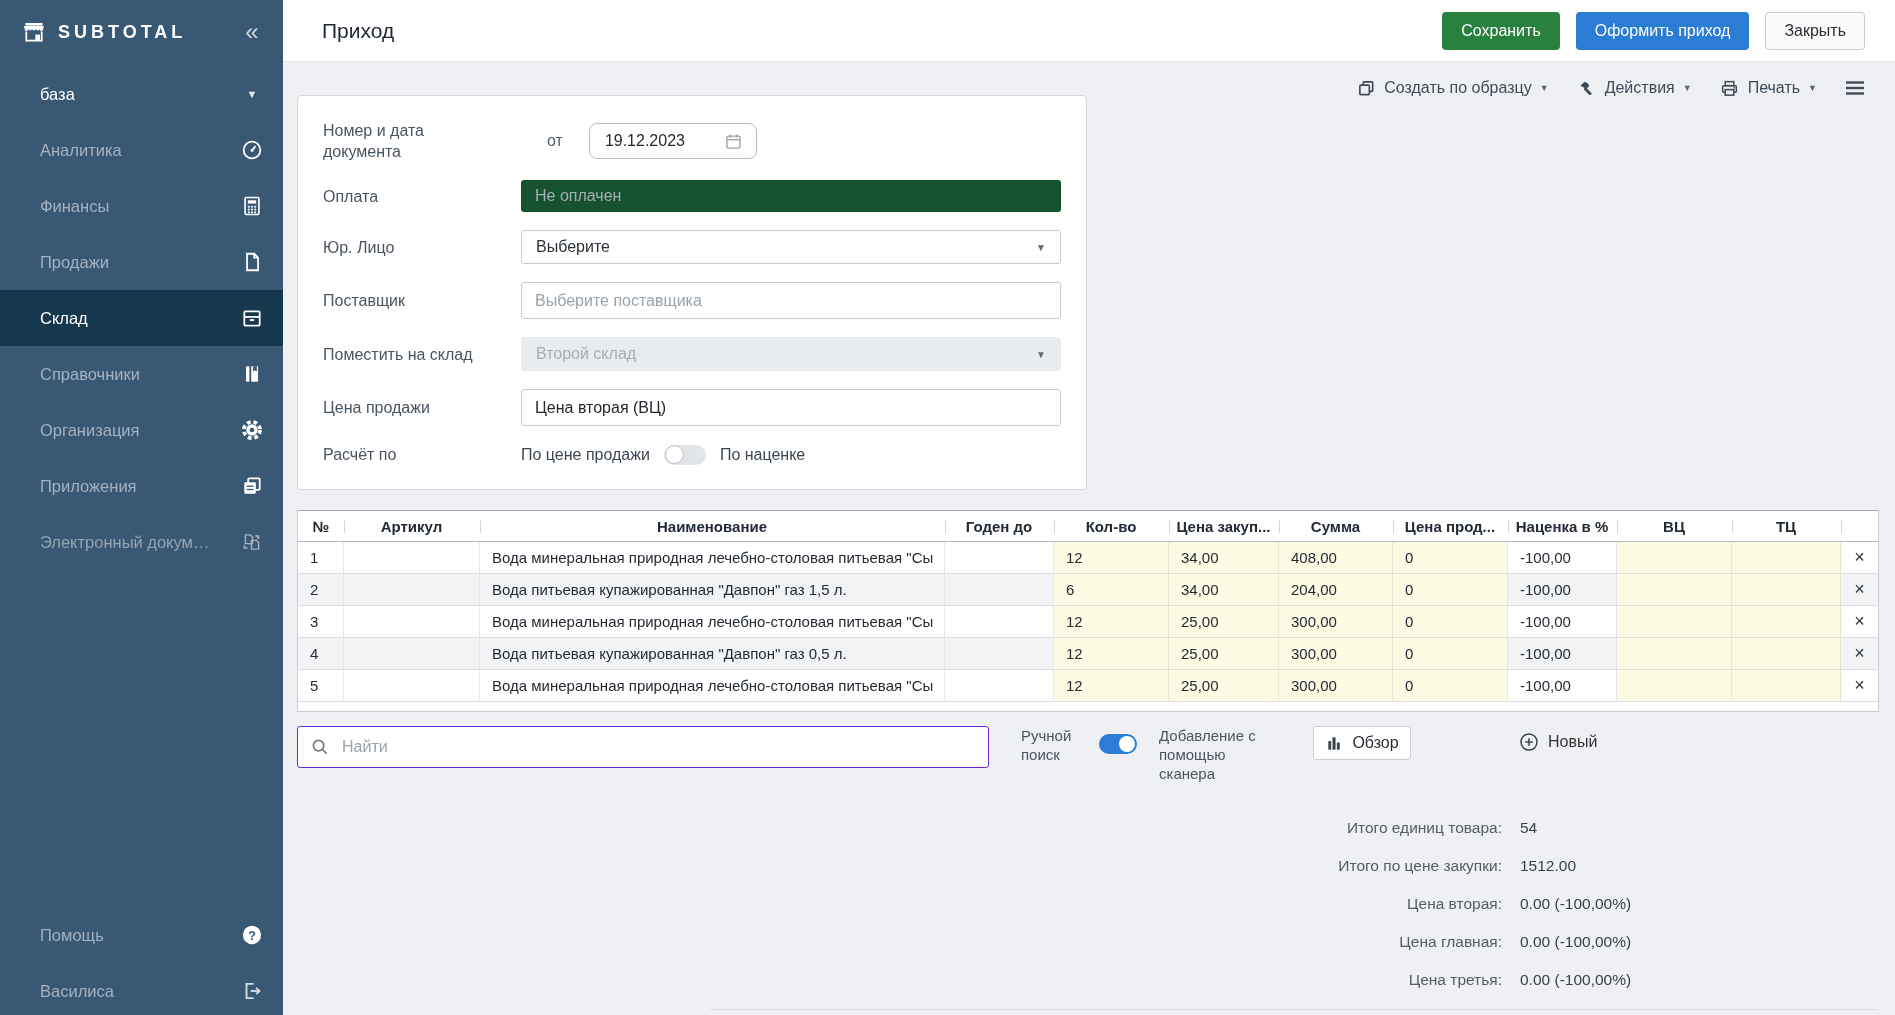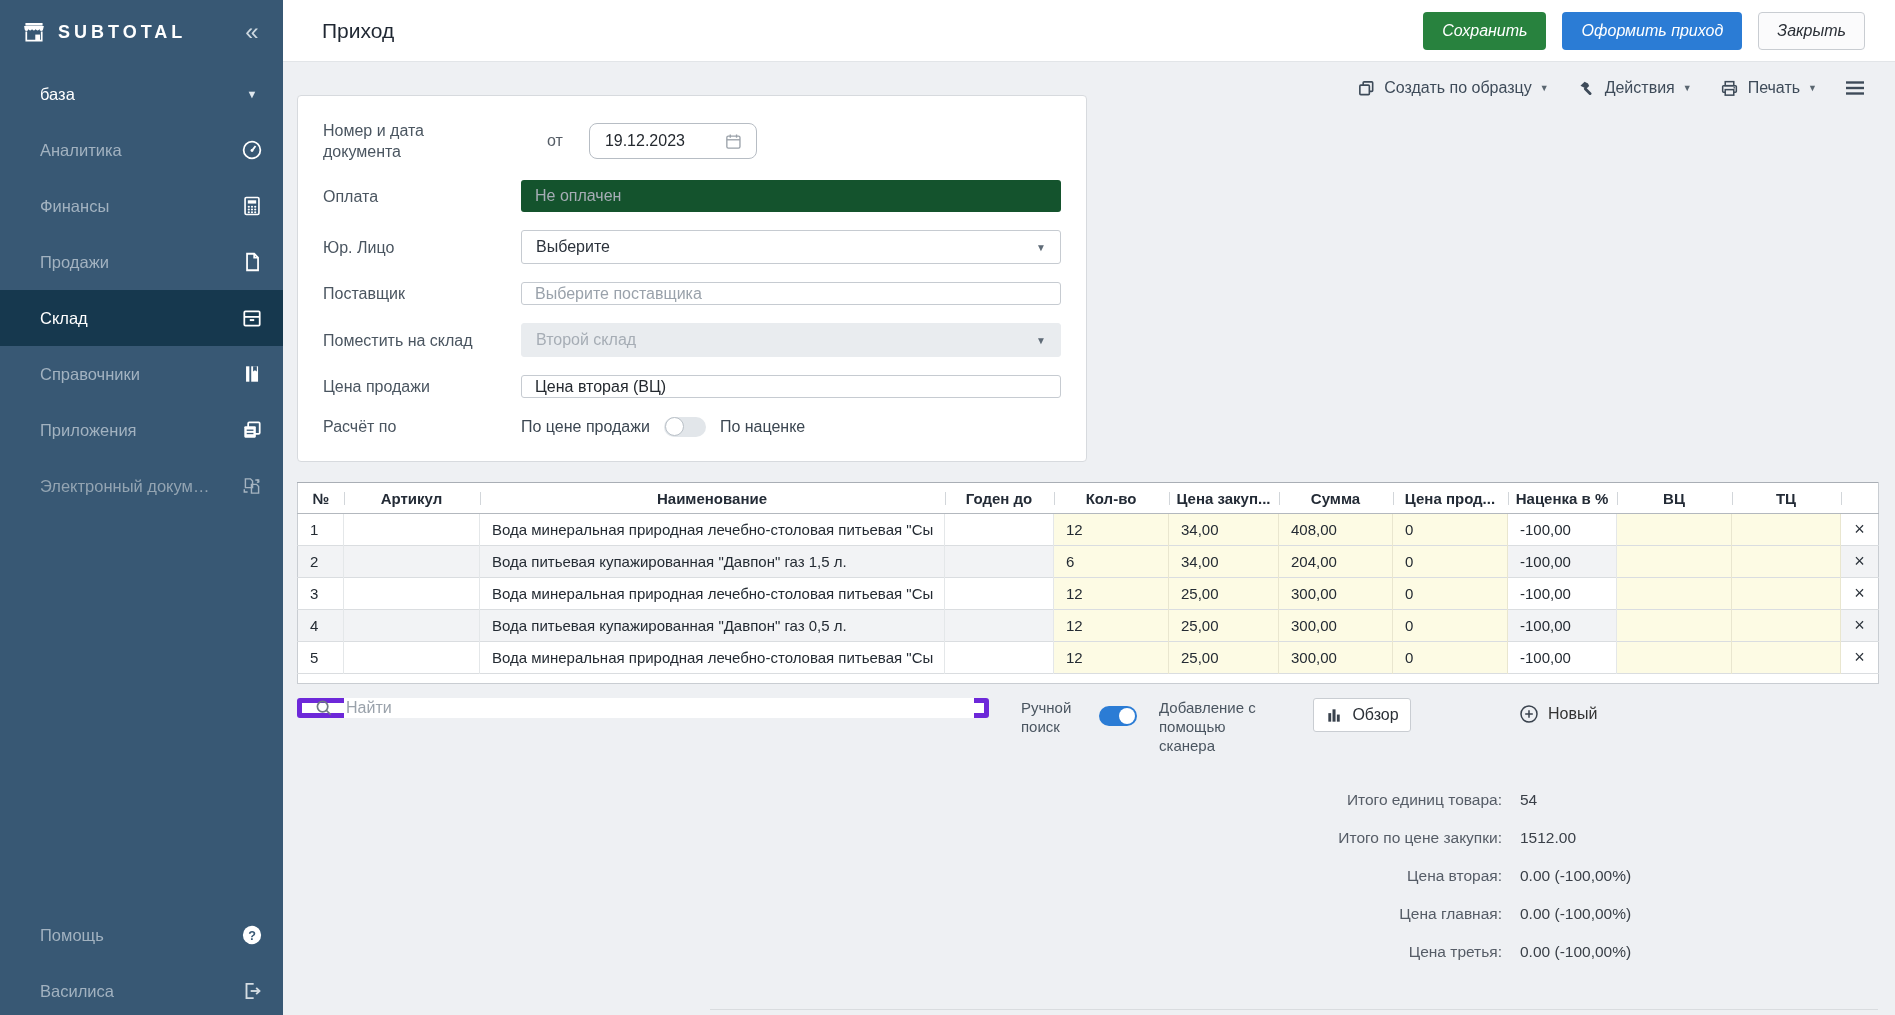--- a/index.html
+++ b/index.html
@@ -38,21 +38,21 @@
 
   
   .main { flex:1; display:flex; flex-direction:column; height:1015px; overflow:hidden; }
   .topbar {
     height:62px; flex:none; background:#fff; border-bottom:1px solid #e2e5e8;
     display:flex; align-items:center; padding:0 30px 0 39px;
   }
   .topbar h1 { margin:0; flex:1; font-size:21px; font-weight:400; color:#1f2732; }
   .btn {
     height:38px; border-radius:4px; font-size:16px; padding:0 18px; margin-left:16px;
-    border:1px solid transparent; cursor:pointer; font-family:inherit;font-style:italic;
+    border:1px solid transparent; cursor:pointer; font-family:inherit;
   }
   .btn.green { background:#28823E; color:#fff; }
   .btn.blue  { background:#2B7CD5; color:#fff; }
   .btn.light { background:#fbfbfc; border-color:#c9cdd2; color:#2a2f36; }
 
   .content { flex:1; position:relative; padding-left:14px; overflow:hidden; }
 
   
   .toolbar { position:absolute; top:14px; right:28px; display:flex; align-items:center; gap:26px; color:#3e4b59; font-size:16px; }
   .tool { display:flex; align-items:center; gap:6px; cursor:pointer; }
@@ -62,21 +62,21 @@
   .card {
     margin-top:33px; width:790px; background:#fff;
     border:1px solid #d7dade; border-radius:4px; padding:24px 25px 24px 25px;
   }
   .frow { display:flex; align-items:center; margin-bottom:18px; }
   .frow:last-child { margin-bottom:0; }
   .flabel { width:198px; flex:none; font-size:16px; color:#4a5560; line-height:21px; }
   .flabel span { display:inline-block; max-width:150px; }
   .fctrl { flex:1; display:flex; align-items:center; }
   .inp {
-    height:23px; border:1px solid #c6cbd1; border-radius:3px; padding:0 13px;
+    height:37px; border:1px solid #c6cbd1; border-radius:3px; padding:0 13px;
     font-size:16px; color:#24292f; font-family:inherit; background:#fff; outline:none;
   }
   .inp::placeholder { color:#9aa2ab; }
   .inp.num { width:216px; height:36px; border:1.5px solid #6f7983; }
   .inp.full { flex:1; width:100%; }
   .ot { margin:0 26px; color:#555d66; font-size:16px; }
   .date-wrap {
     width:168px; height:36px; border:1px solid #b7bdc4; border-radius:8px; background:#fff;
     display:flex; align-items:center; padding:0 10px 0 15px; font-size:16px; color:#24292f;
   }
@@ -115,21 +115,21 @@
   }
   tbody td:last-child { border-right:none; }
   tbody tr.striped td { background:#f2f3f5; }
   td.yellow { background:#FDFBE4 !important; border-right-color:#e9e6cf; }
   td.x-cell { text-align:center; padding:0; font-size:18px; color:#2e353d; cursor:pointer; }
   tr.filler td { height:10px; border-top:1px solid #dadde0; border-right:none; background:#fff; }
 
   
   .search-row { margin-top:14px; width:1581px; display:flex; align-items:flex-start; }
   .search-box {
-    width:692px; height:20px; border:5px solid #6d28d9; border-radius:3px; background:#fff;
+    width:692px; height:42px; border:1px solid #6d28d9; border-radius:3px; background:#fff;
     display:flex; align-items:center; padding:0 10px; flex:none;
   }
   .search-box input { border:none; outline:none; flex:1; font-size:16px; font-family:inherit; color:#24292f; margin-left:8px; }
   .search-box input::placeholder { color:#9aa2ab; }
   .manual-label { width:70px; margin-left:32px; font-size:15px; color:#4a5560; line-height:19px; }
   .sw.foot { margin-left:8px; margin-top:8px; width:38px; }
   .scanner-label { width:112px; margin-left:22px; font-size:15px; color:#4a5560; line-height:19px; }
   .browse-btn {
     margin-left:42px; height:34px; width:98px; background:#fff; border:1px solid #c9cdd2; border-radius:3px;
     display:flex; align-items:center; justify-content:center; gap:8px;
@@ -222,20 +222,30 @@
             </svg>
           </span>
         </div>
         <div class="side-item">
           <span class="lbl">Справочники</span>
           <span class="ico">
             <svg width="22" height="22" viewBox="0 0 20 20">
               <rect x="4.6" y="3" width="3" height="14" fill="#fff"></rect>
               <path d="M9.3 3 h6.2 v14 h-6.2 z" fill="#fff"></path>
               <path d="M11 3 v4.8 l1.7 -1.3 1.7 1.3 V3 z" fill="#385874"></path>
+            </svg>
+          </span>
+        </div>
+        <div class="side-item">
+          <span class="lbl">Организация</span>
+          <span class="ico">
+            <svg width="22" height="22" viewBox="0 0 20 20">
+              <circle cx="10" cy="10" r="5.2" fill="#fff"></circle>
+              <circle cx="10" cy="10" r="7.4" fill="none" stroke="#fff" stroke-width="3.3" stroke-dasharray="3.4 2.6"></circle>
+              <circle cx="10" cy="10" r="2.1" fill="#385874"></circle>
             </svg>
           </span>
         </div>
         <div class="side-item">
           <span class="lbl">Приложения</span>
           <span class="ico">
             <svg width="22" height="22" viewBox="0 0 20 20">
               <rect x="6.5" y="3" width="10.5" height="10.5" rx="1" fill="none" stroke="#fff" stroke-width="1.6"></rect>
               <rect x="3" y="6.5" width="10.5" height="10.5" rx="1" fill="#fff"></rect>
               <line x1="5.2" y1="10.2" x2="11.3" y2="10.2" stroke="#385874" stroke-width="1.2"></line>

